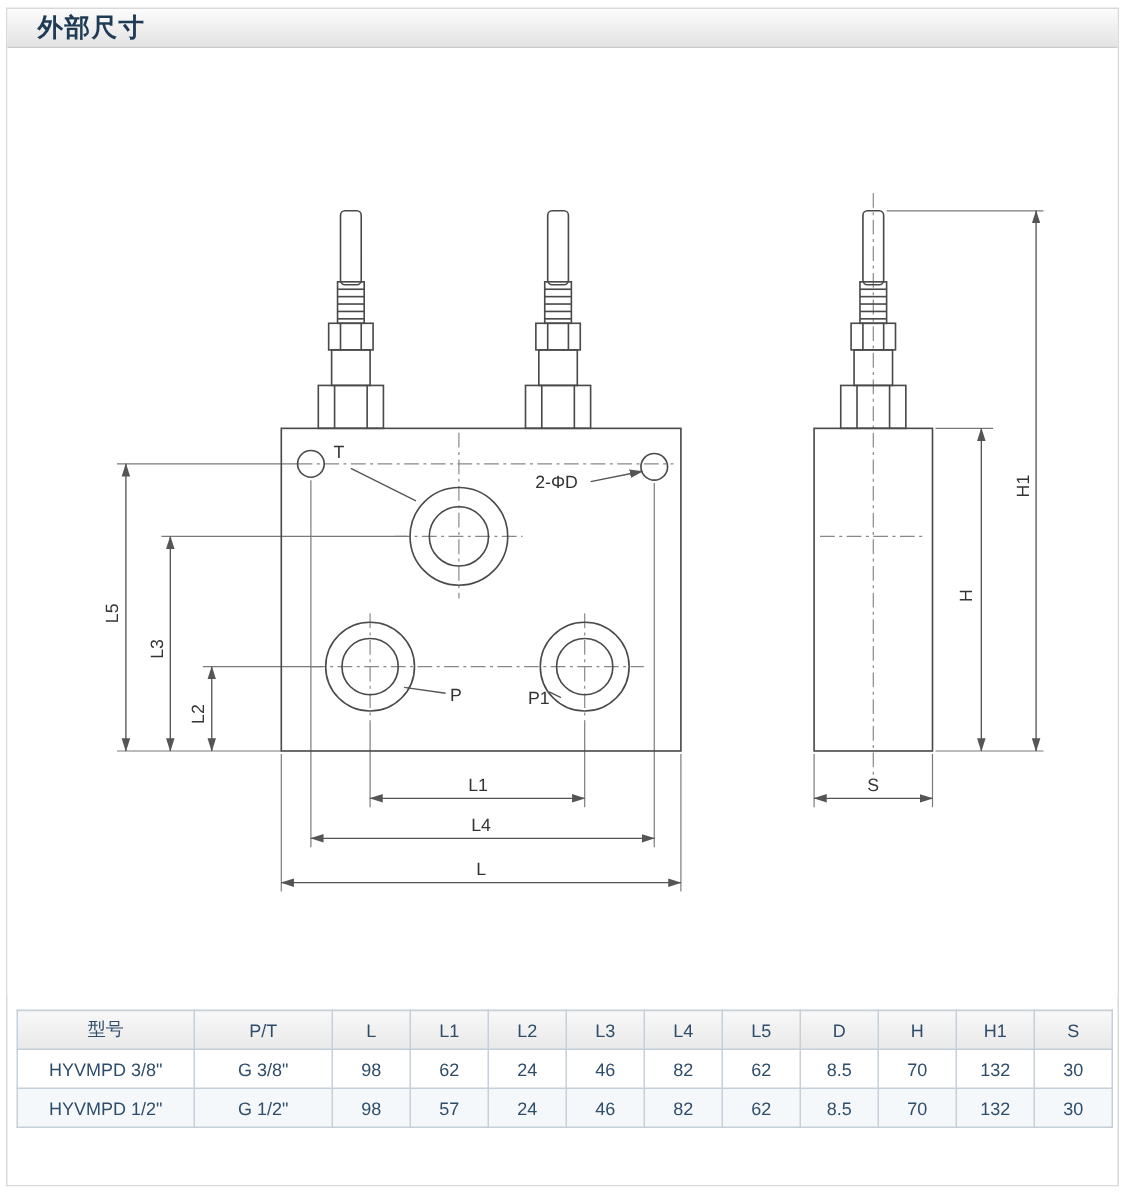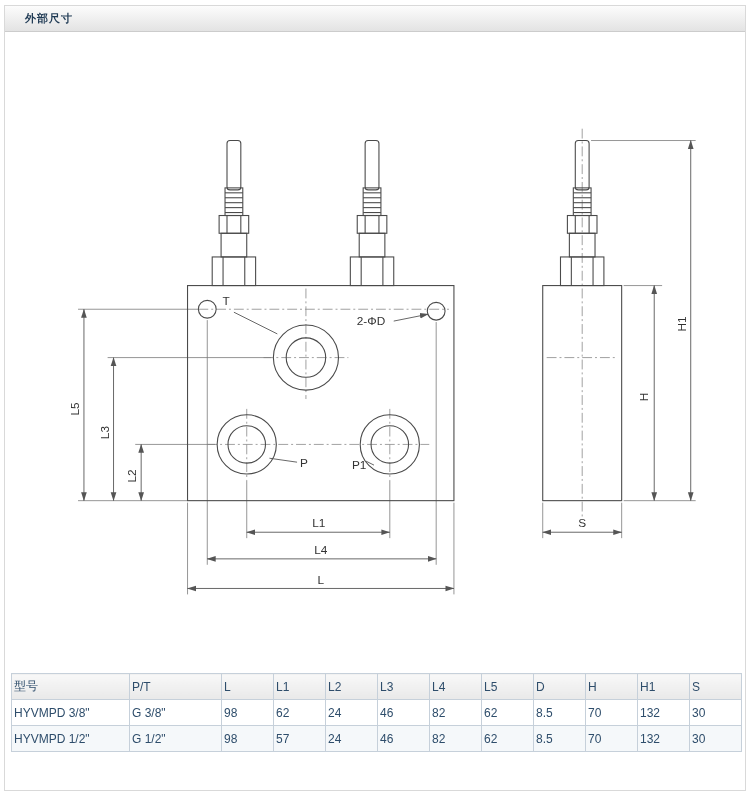--- a/index.html
+++ b/index.html
@@ -15,42 +15,42 @@
   }
   .header-bar {
     height: 26px;
     background: linear-gradient(#fcfcfc, #e3e3e3);
     border-bottom: 1px solid #cccccc;
     display: flex;
     align-items: center;
     padding: 0 20px;
   }
   .header-title {
-    font-size: 11px;
+    font-size: 17px;
     font-weight: bold;
     color: #1f3a54;
     letter-spacing: 1px;
   }
   .drawing-area {
     width: 100%;
     background: #fff;
   }
   .drawing-area svg { display: block; width: 740px; height: auto; }
   .dim-table {
     border-collapse: collapse;
     width: calc(100% - 12px);
     margin: 10px 6px 0;
     table-layout: fixed;
     font-size: 12px;
     color: #2e4d6b;
   }
   .dim-table th, .dim-table td {
     border: 1px solid #c6d0da;
     height: 26px;
-    text-align: left;
+    text-align: center;
     vertical-align: middle;
     padding: 0 2px;
     font-weight: normal;
     white-space: nowrap;
     overflow: hidden;
   }
   .dim-table thead th {
     background: linear-gradient(#f8f8f8, #e9e9e9);
   }
   .dim-table tbody tr.row-odd { background: #ffffff; }

